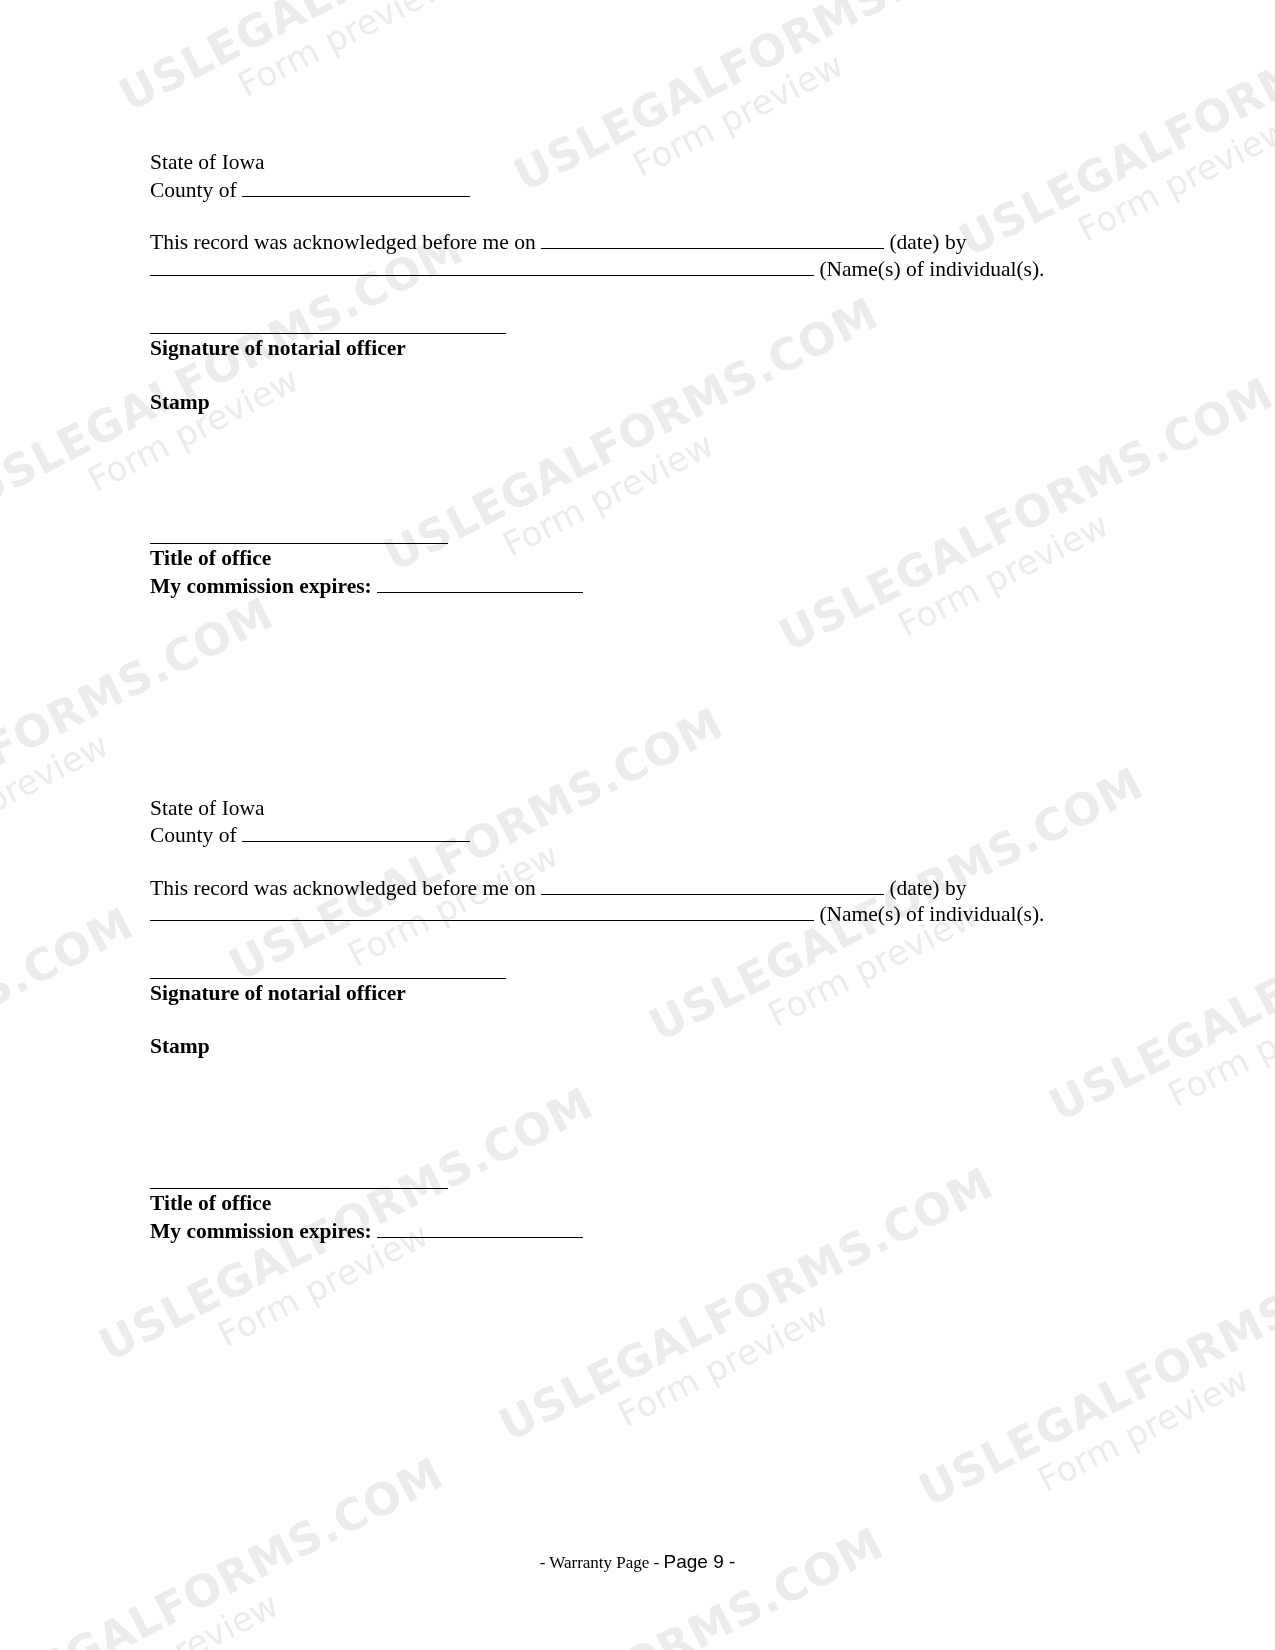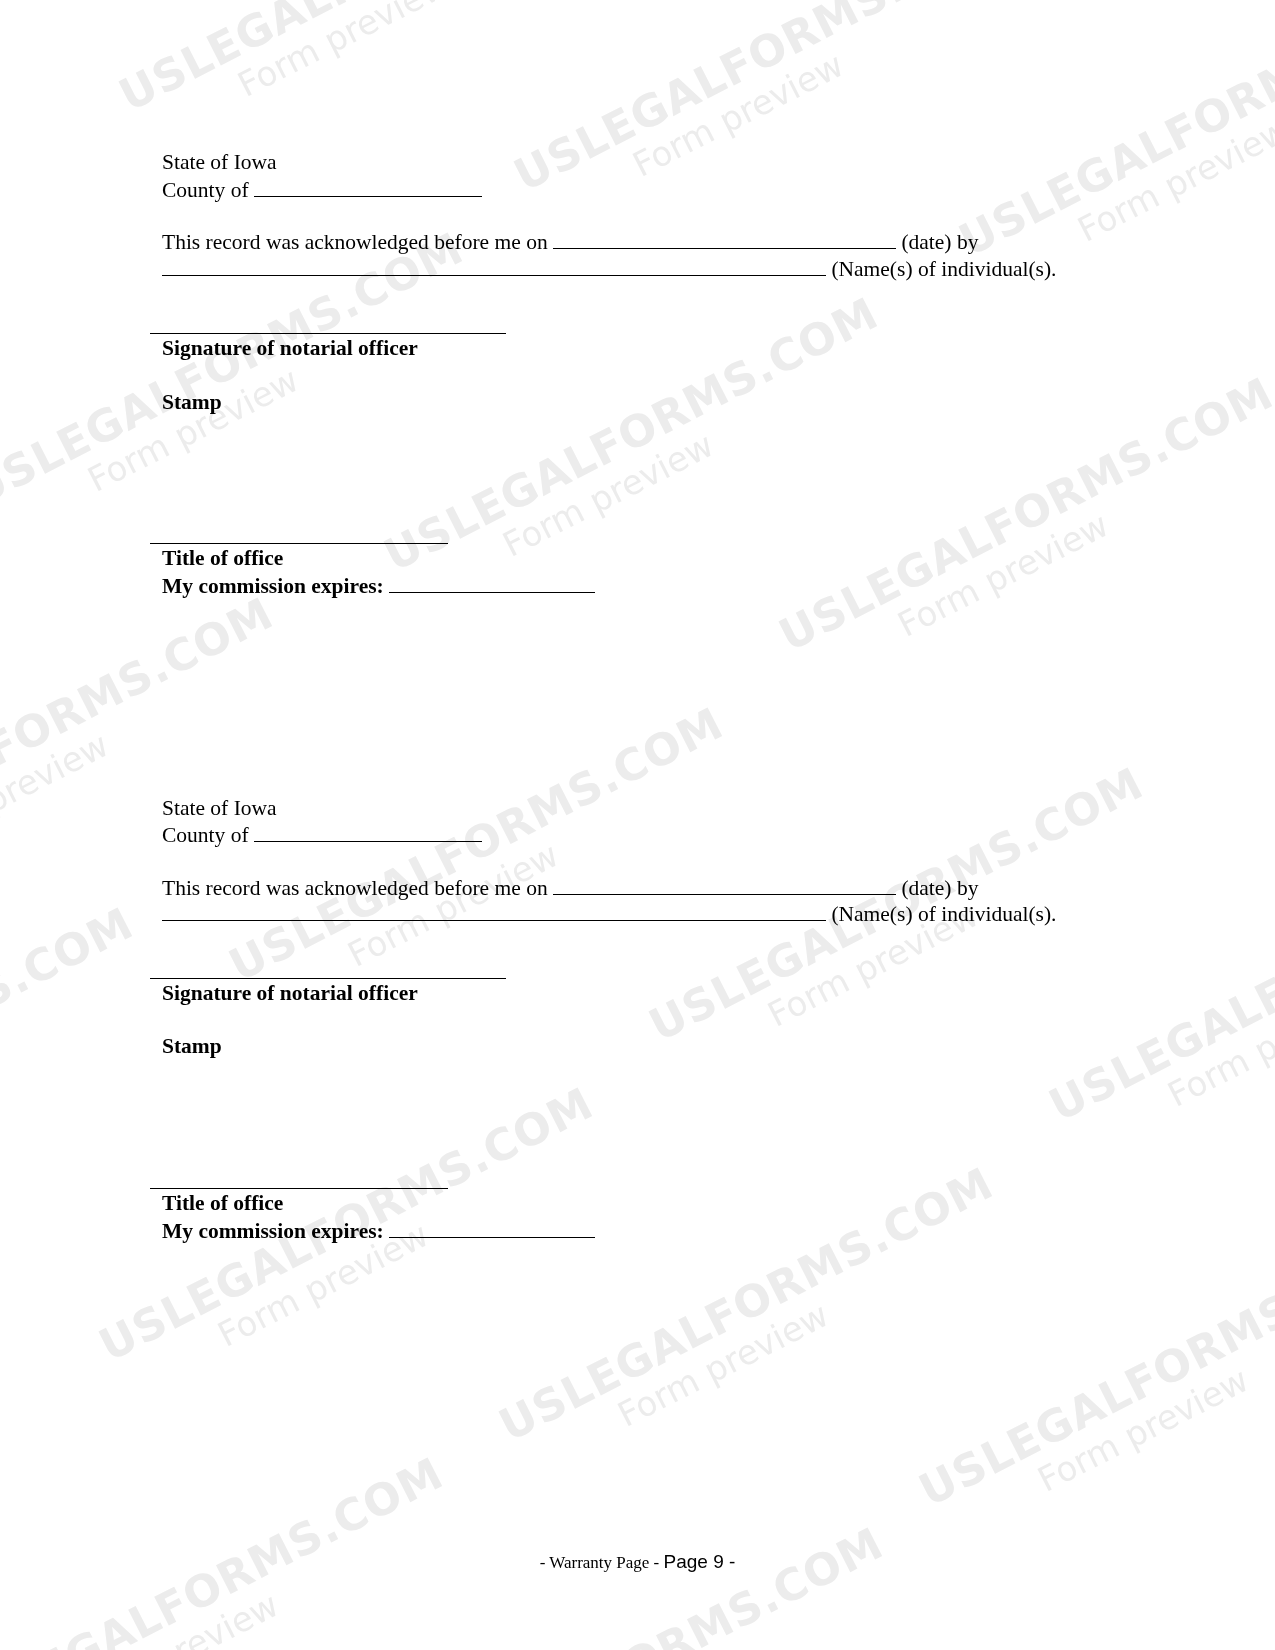--- a/index.html
+++ b/index.html
@@ -1,19 +1,19 @@
 <!DOCTYPE html>
 <html><head>
 <meta charset="utf-8">
 <style>
   html, body { margin: 0; padding: 0; background: #ffffff; }
   body { width: 1275px; height: 1650px; position: relative; overflow: hidden;
          font-family: "Liberation Serif", "DejaVu Serif", serif; color: #000; }
   .page { position: absolute; left: 0; top: 0; width: 1275px; height: 1650px; }
-  .line { position: absolute; left: 150px; font-size: 21.5px; line-height: 26px; white-space: nowrap; margin-left: 12px; }
+  .line { position: absolute; left: 150px; font-size: 21.5px; line-height: 26px; white-space: nowrap; }
   .bold { font-weight: bold; }
   .blank { display: inline-block; border-bottom: 1.3px solid #000; height: 20px; vertical-align: baseline; }
   .rule { position: absolute; left: 150px; height: 0; border-top: 1.6px solid #000; }
   .footer { position: absolute; left: 0; width: 1275px; text-align: center; top: 1551px;
             font-size: 17px; }
   .footer .pg { font-family: Liberation Sans, sans-serif; font-size: 19px; text-align: right; }
   .wm { position: absolute; transform: rotate(-27deg); transform-origin: left bottom;
         color: #ececec; font-family: "DejaVu Sans", "Liberation Sans", sans-serif; pointer-events: none;
         white-space: nowrap; line-height: 1; }
   .wm .brand { display: block; font-weight: bold; font-size: 44px; letter-spacing: 1px; }

